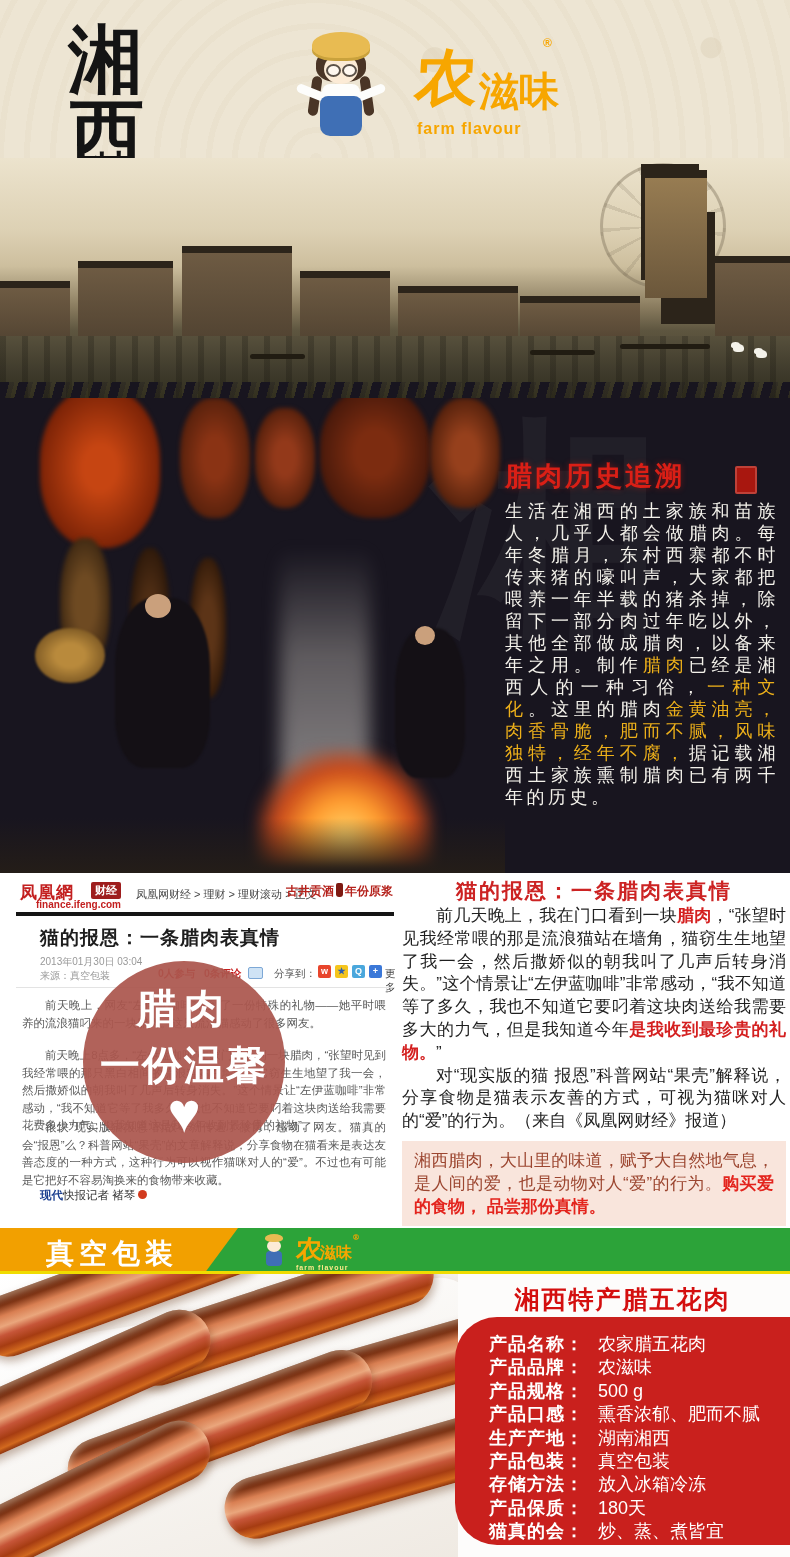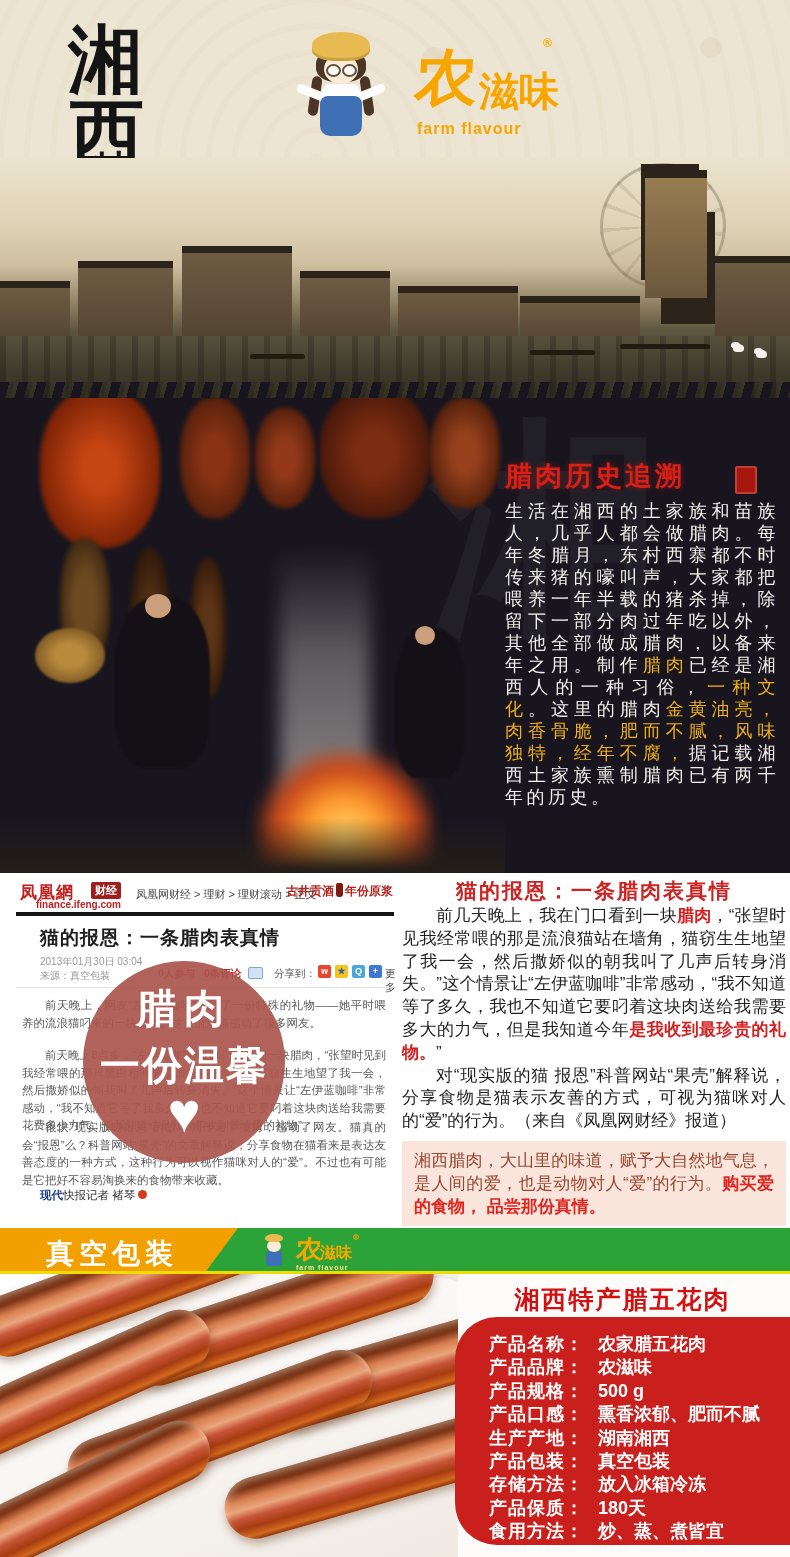--- a/index.html
+++ b/index.html
@@ -151,21 +151,21 @@
      border-radius:40px;transform:rotate(-9deg);box-shadow:0 8px 18px rgba(120,100,80,.25);}
   .slice{position:absolute;height:62px;border-radius:31px;
      background:linear-gradient(180deg,#5e230c 0%,#7d3314 16%,#d97f52 32%,#eaa67c 48%,#c65538 62%,#a63c12 78%,#d2691e 92%,#8a2f0a 100%);
      box-shadow:inset 0 4px 6px rgba(255,230,200,.45), 0 5px 8px rgba(90,40,10,.35);}
   #prod-title{position:absolute;left:455px;top:9px;width:335px;text-align:center;font-size:25px;font-weight:bold;
      color:#d40f0f;letter-spacing:2px;}
   #spec-box{position:absolute;left:455px;top:43px;width:335px;height:228px;background:#c9201d;
      border-radius:42px 0 0 42px;box-sizing:border-box;padding:16px 0 0 34px;}
   .spec-row{height:23.4px;line-height:23.4px;color:#fff;font-size:18px;white-space:nowrap;}
   .spec-label{font-weight:bold;letter-spacing:1px;}
-  .spec-value{margin-left:14px;font-weight:bold;margin-top:20px;}
+  .spec-value{margin-left:14px;font-weight:normal;margin-top:20px;}
 </style>
 </head>
 <body>
 
 <div id="page">
 
   <div id="sec-top" class="abs">
     <div id="top-pattern" class="abs"></div>
     <div id="zi-xiang" class="abs callig">湘</div>
     <div id="zi-xi" class="abs callig">西</div>
@@ -312,17 +312,17 @@
     <div id="prod-title">湘西特产腊五花肉</div>
     <div id="spec-box">
         <div class="spec-row"><span class="spec-label">产品名称：</span><span class="spec-value">农家腊五花肉</span></div>
         <div class="spec-row"><span class="spec-label">产品品牌：</span><span class="spec-value">农滋味</span></div>
         <div class="spec-row"><span class="spec-label">产品规格：</span><span class="spec-value">500 g</span></div>
         <div class="spec-row"><span class="spec-label">产品口感：</span><span class="spec-value">熏香浓郁、肥而不腻</span></div>
         <div class="spec-row"><span class="spec-label">生产产地：</span><span class="spec-value">湖南湘西</span></div>
         <div class="spec-row"><span class="spec-label">产品包装：</span><span class="spec-value">真空包装</span></div>
         <div class="spec-row"><span class="spec-label">存储方法：</span><span class="spec-value">放入冰箱冷冻</span></div>
         <div class="spec-row"><span class="spec-label">产品保质：</span><span class="spec-value">180天</span></div>
-        <div class="spec-row"><span class="spec-label">食用方法：</span><span class="spec-value">炒、蒸、煮皆宜</span></div>
+        <div class="spec-row"><span class="spec-label">猫真的会：</span><span class="spec-value">炒、蒸、煮皆宜</span></div>
       </div>
   </div>
 
 </div>
 
 </body></html>

